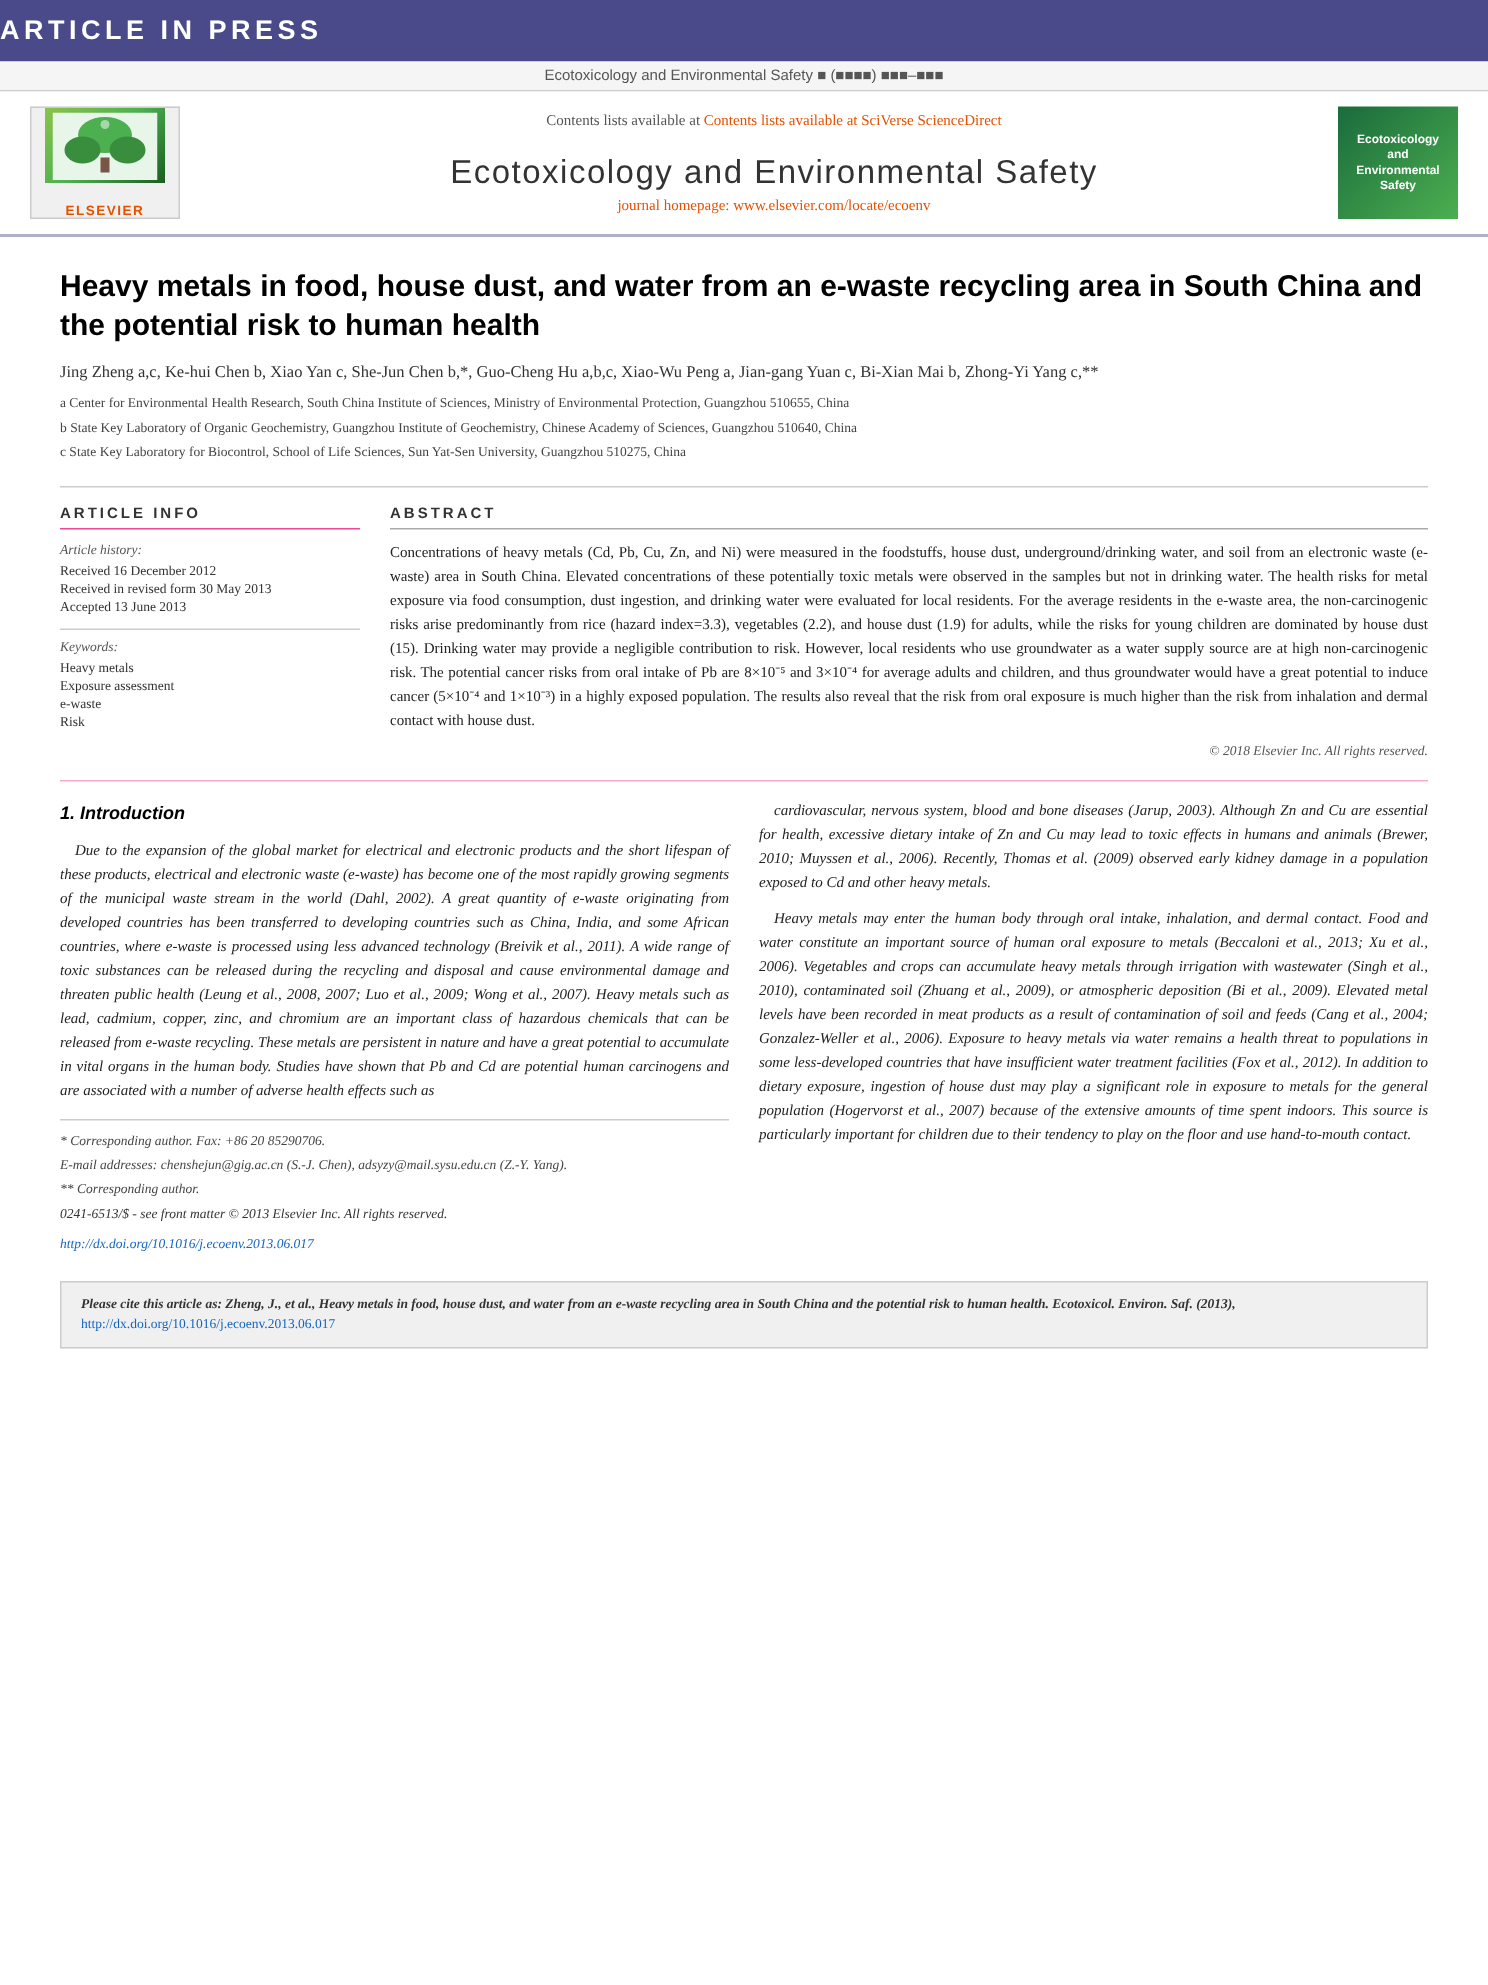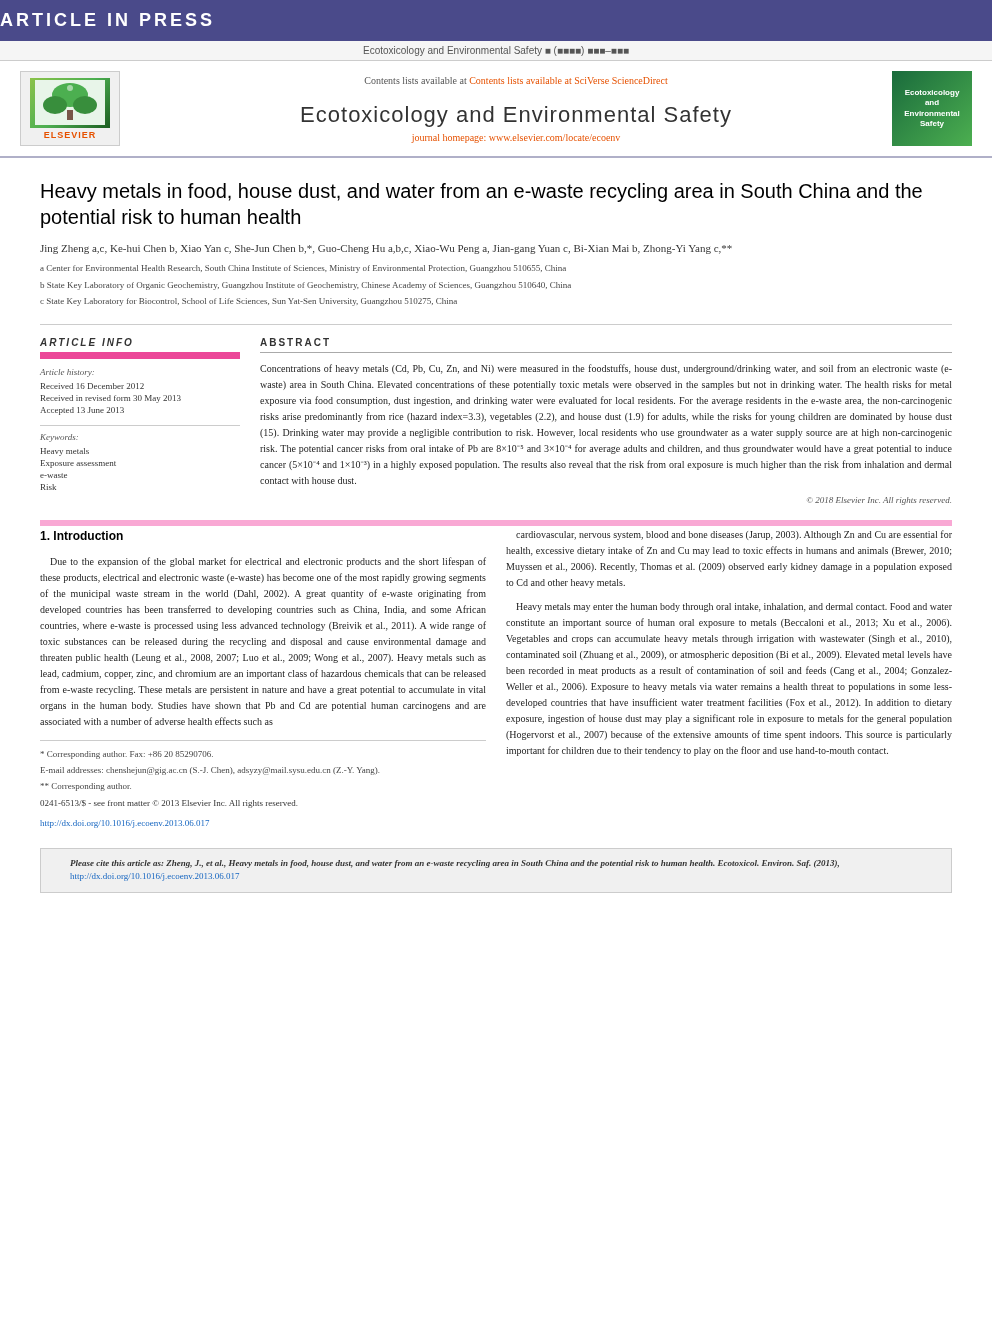--- a/index.html
+++ b/index.html
@@ -44,21 +44,21 @@
     }
 
     .elsevier-logo {
       width: 100px;
       height: 75px;
       background: #f0f0f0;
       border: 1px solid #ccc;
       display: flex;
       flex-direction: column;
       align-items: center;
-      justify-content: center;
+      justify-content: space-between;
       margin-right: 20px;
       flex-shrink: 0;
     }
 
     .elsevier-logo .logo-image {
       width: 80px;
       height: 50px;
       background: linear-gradient(135deg, #8bc34a 0%, #4caf50 50%, #1b5e20 100%);
       display: flex;
       align-items: center;
@@ -120,21 +120,21 @@
     }
 
     
     .article-content {
       padding: 20px 40px;
     }
 
     .article-title {
       font-size: 20px;
       font-family: Arial, sans-serif;
-      font-weight: normal;
+      font-weight: bold;
       color: #000;
       margin-bottom: 12px;
       line-height: 1.3;
     }
 
     .authors {
       font-size: 11px;
       margin-bottom: 8px;
       color: #333;
     }
@@ -163,25 +163,24 @@
       width: 200px;
       flex-shrink: 0;
     }
 
     .article-info h3 {
       font-size: 10px;
       font-family: Arial, sans-serif;
       font-weight: bold;
       letter-spacing: 2px;
       text-transform: uppercase;
-      border-bottom: 7px solid #ec4899;
+      border-bottom: 1px solid #ec4899;
       padding-bottom: 4px;
       margin-bottom: 8px;
       color: #333;
-      font-style: italic;
     }
 
     .article-info .section-label {
       font-size: 9px;
       font-style: italic;
       color: #555;
       margin-bottom: 4px;
     }
 
     .article-info .dates {
@@ -238,22 +237,23 @@
     .copyright-line {
       font-size: 9px;
       text-align: right;
       color: #555;
       margin-top: 6px;
       font-style: italic;
     }
 
     
     .body-section {
-      border-top: 6px solid #f9a8d4;
-      padding-top: 1px;
+      border-top: 1px solid #f9a8d4;
+      padding-top: 12px;
+      font-style: italic;
     }
 
     .body-two-col {
       display: flex;
       gap: 20px;
     }
 
     .body-col {
       flex: 1;
       font-size: 10px;
@@ -285,21 +285,21 @@
     }
 
     .footnote-area div {
       margin-bottom: 2px;
     }
 
     
     .citation-bar {
       background: #f0f0f0;
       border: 1px solid #ccc;
-      padding: 8px 29px;
+      padding: 8px 13px;
       font-size: 9px;
       color: #333;
       margin-top: 15px;
       line-height: 1.5;
     }
 
     .citation-bar .please-cite {
       font-weight: bold;
       font-style: italic;
     }

